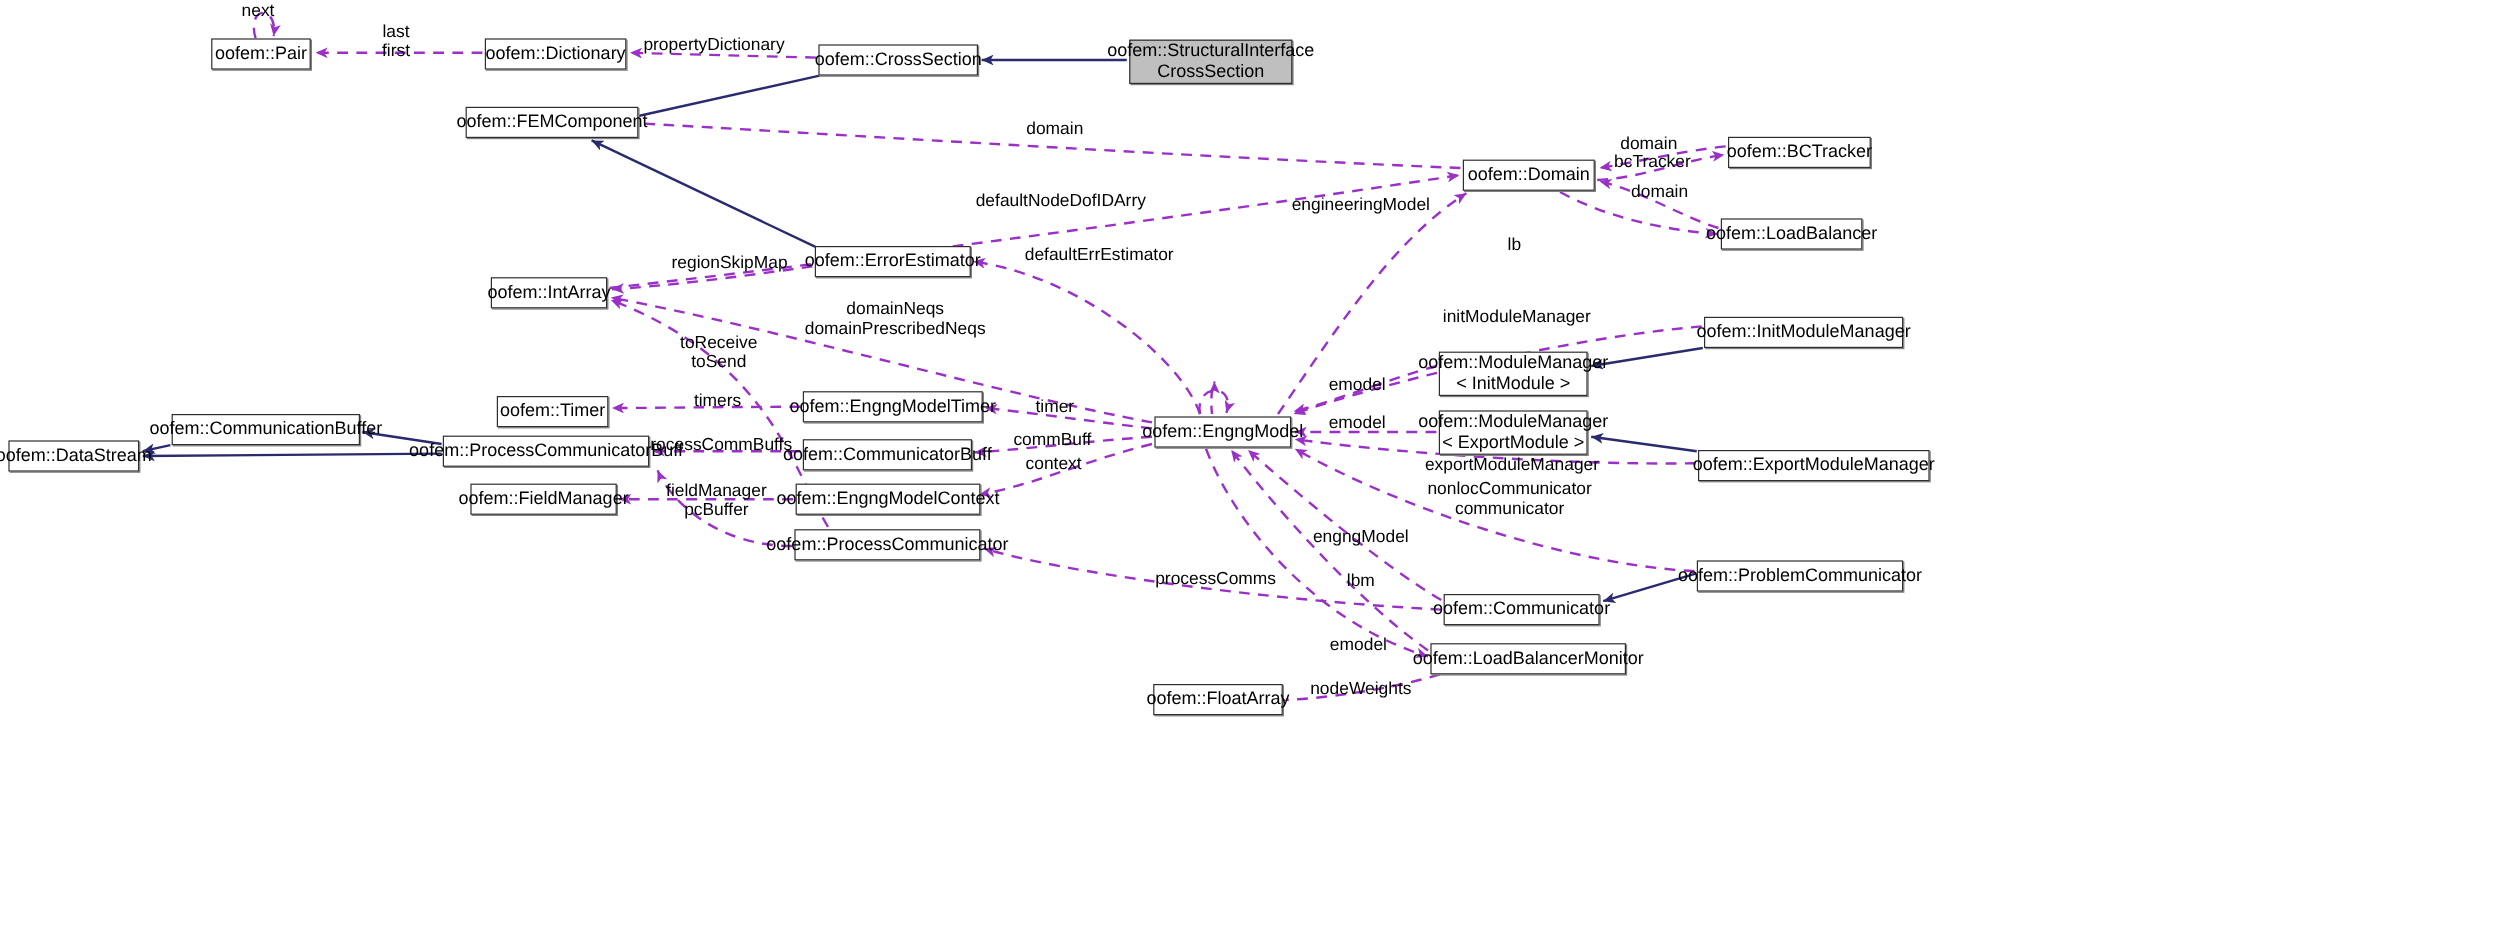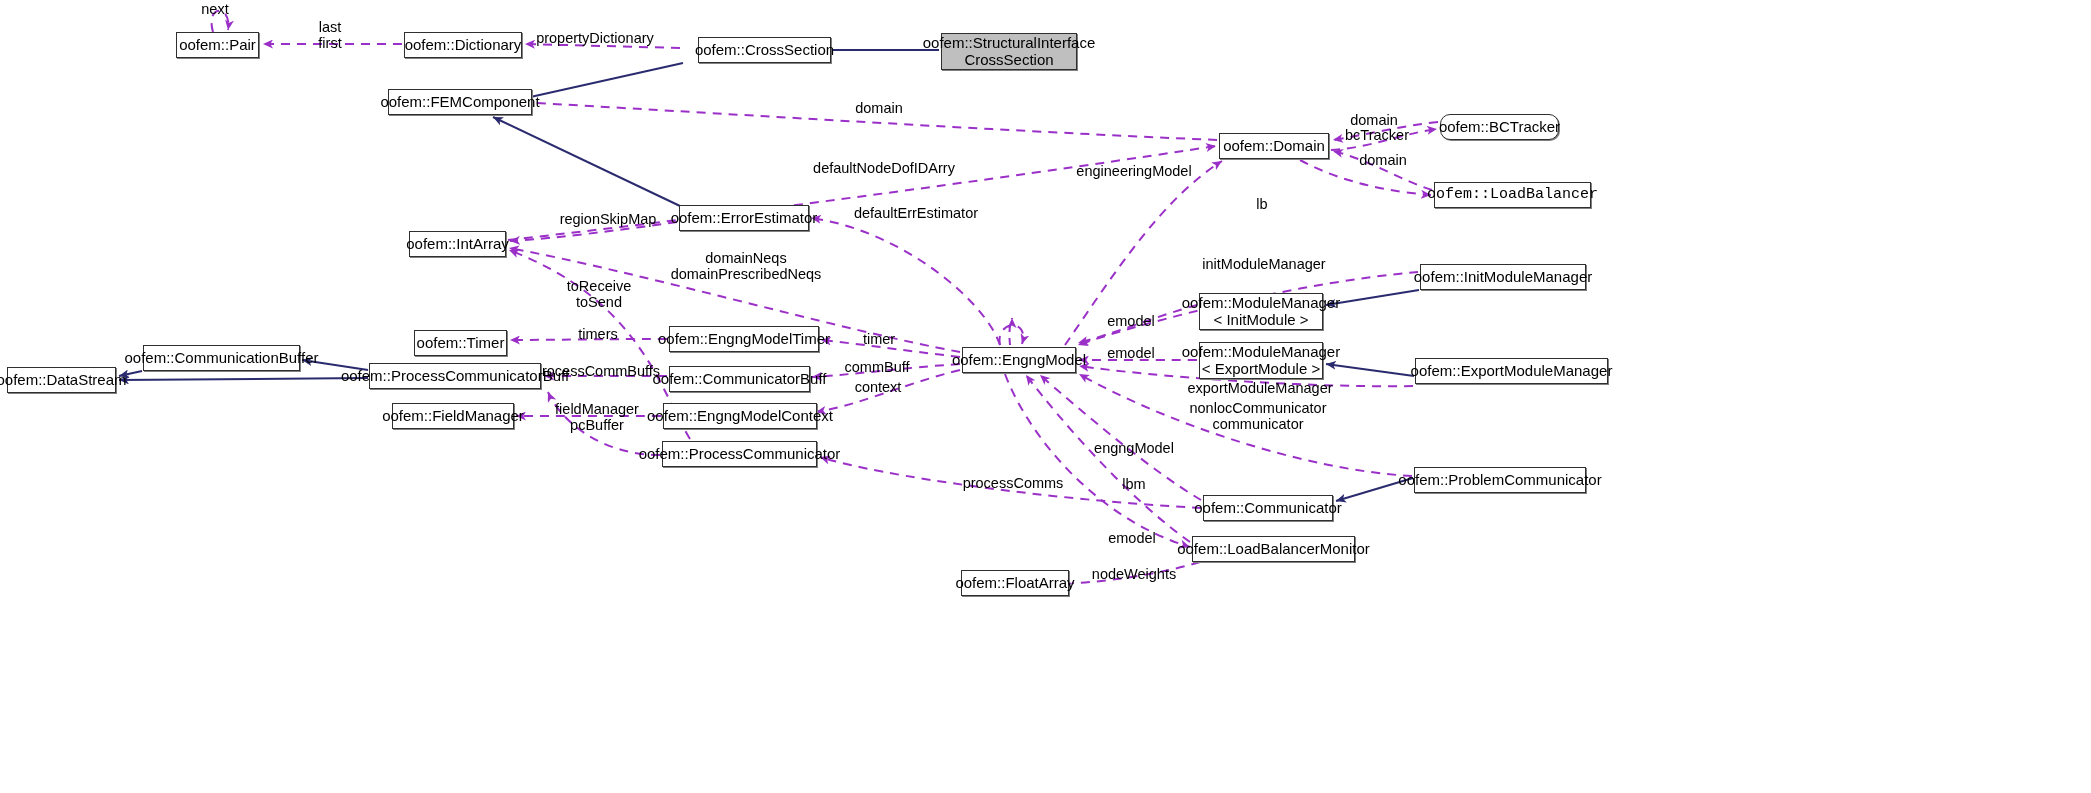--- a/index.html
+++ b/index.html
@@ -152,42 +152,42 @@
 
       <path d="M1414,376 L1326,364"></path>
 
       <path d="M1413,478 L1336,501"></path>
     </g>
   </svg>
 
   <div id="node-layer">
       <div class="node" style="left: 176px; top: 32px; width: 83px; height: 26px;">oofem::Pair</div>
       <div class="node" style="left: 404px; top: 32px; width: 118px; height: 26px;">oofem::Dictionary</div>
-      <div class="node" style="left: 682px; top: 37px; width: 133px; height: 26px; margin-left: 16px;">oofem::CrossSection</div>
+      <div class="node" style="left: 682px; top: 37px; width: 133px; height: 26px;">oofem::CrossSection</div>
       <div class="node highlight" style="left: 941px; top: 33px; width: 136px; height: 37px;">oofem::StructuralInterface
 CrossSection</div>
       <div class="node" style="left: 388px; top: 89px; width: 144px; height: 26px;">oofem::FEMComponent</div>
       <div class="node" style="left: 1219px; top: 133px; width: 110px; height: 26px;">oofem::Domain</div>
-      <div class="node" style="left: 1440px; top: 114px; width: 119px; height: 26px; border-radius: 10px;">oofem::BCTracker</div>
-      <div class="node" style="left: 1434px; top: 182px; width: 157px; height: 26px; font-family: Liberation Mono, monospace;">oofem::LoadBalancer</div>
+      <div class="node" style="left: 1440px; top: 114px; width: 119px; height: 26px;">oofem::BCTracker</div>
+      <div class="node" style="left: 1434px; top: 182px; width: 118px; height: 26px;">oofem::LoadBalancer</div>
       <div class="node" style="left: 679px; top: 205px; width: 130px; height: 26px;">oofem::ErrorEstimator</div>
       <div class="node" style="left: 409px; top: 231px; width: 97px; height: 26px;">oofem::IntArray</div>
       <div class="node" style="left: 1420px; top: 264px; width: 166px; height: 26px;">oofem::InitModuleManager</div>
       <div class="node" style="left: 1199px; top: 293px; width: 124px; height: 37px;">oofem::ModuleManager
 &lt; InitModule &gt;</div>
       <div class="node" style="left: 414px; top: 330px; width: 93px; height: 26px;">oofem::Timer</div>
       <div class="node" style="left: 669px; top: 326px; width: 150px; height: 26px;">oofem::EngngModelTimer</div>
       <div class="node" style="left: 962px; top: 347px; width: 114px; height: 26px;">oofem::EngngModel</div>
       <div class="node" style="left: 1199px; top: 342px; width: 124px; height: 37px;">oofem::ModuleManager
 &lt; ExportModule &gt;</div>
       <div class="node" style="left: 143px; top: 345px; width: 157px; height: 26px;">oofem::CommunicationBuffer</div>
       <div class="node" style="left: 7px; top: 367px; width: 109px; height: 26px;">oofem::DataStream</div>
       <div class="node" style="left: 369px; top: 363px; width: 172px; height: 26px;">oofem::ProcessCommunicatorBuff</div>
       <div class="node" style="left: 669px; top: 366px; width: 141px; height: 26px;">oofem::CommunicatorBuff</div>
-      <div class="node" style="left: 1415px; top: 358px; width: 193px; height: 26px;">oofem::ExportModuleManager</div>
+      <div class="node" style="left: 1415px; top: 375px; width: 193px; height: 26px;">oofem::ExportModuleManager</div>
       <div class="node" style="left: 392px; top: 403px; width: 122px; height: 26px;">oofem::FieldManager</div>
       <div class="node" style="left: 663px; top: 403px; width: 154px; height: 26px;">oofem::EngngModelContext</div>
       <div class="node" style="left: 662px; top: 441px; width: 155px; height: 26px;">oofem::ProcessCommunicator</div>
       <div class="node" style="left: 1414px; top: 467px; width: 172px; height: 26px;">oofem::ProblemCommunicator</div>
       <div class="node" style="left: 1203px; top: 495px; width: 130px; height: 26px;">oofem::Communicator</div>
       <div class="node" style="left: 1192px; top: 536px; width: 163px; height: 26px;">oofem::LoadBalancerMonitor</div>
       <div class="node" style="left: 961px; top: 570px; width: 108px; height: 26px;">oofem::FloatArray</div>
     </div>
   <div id="label-layer">
       <div class="edge-label" style="left: 215px; top: 1px;">next</div>

